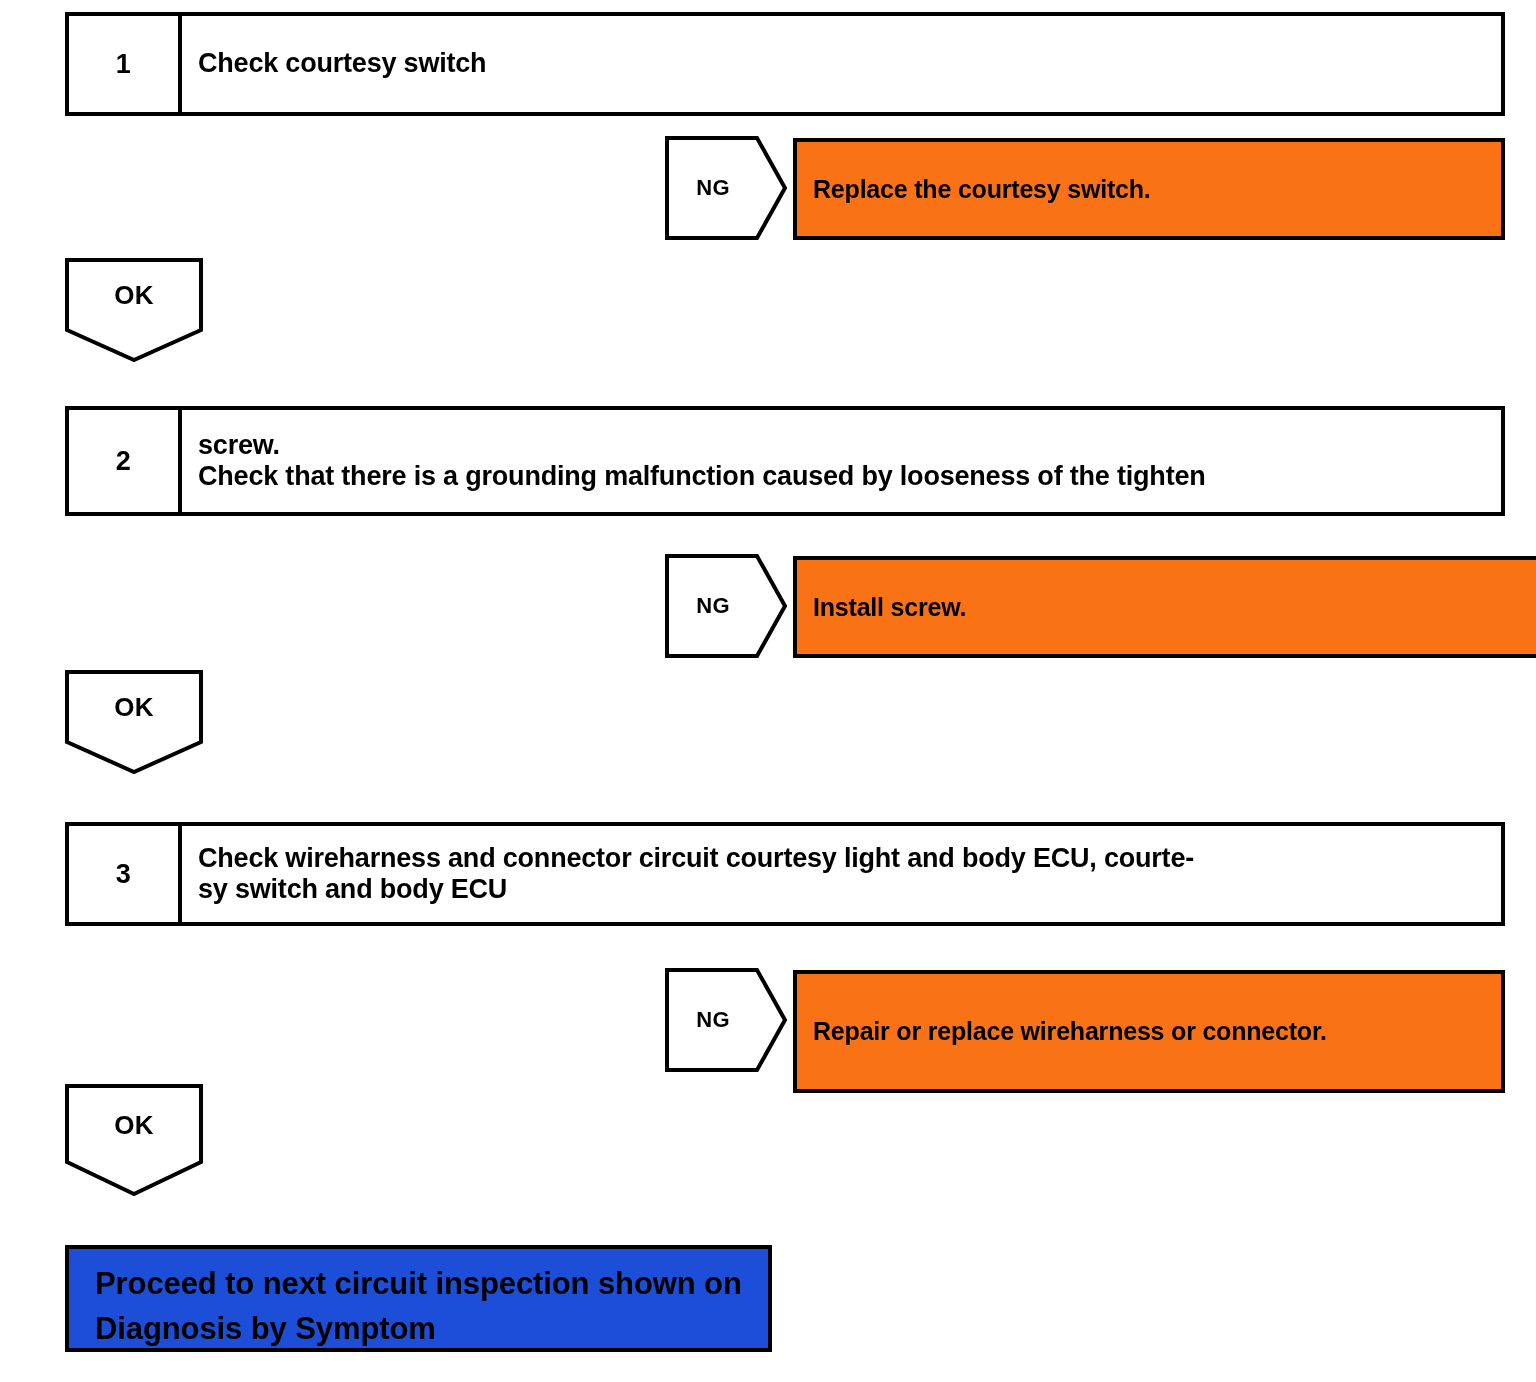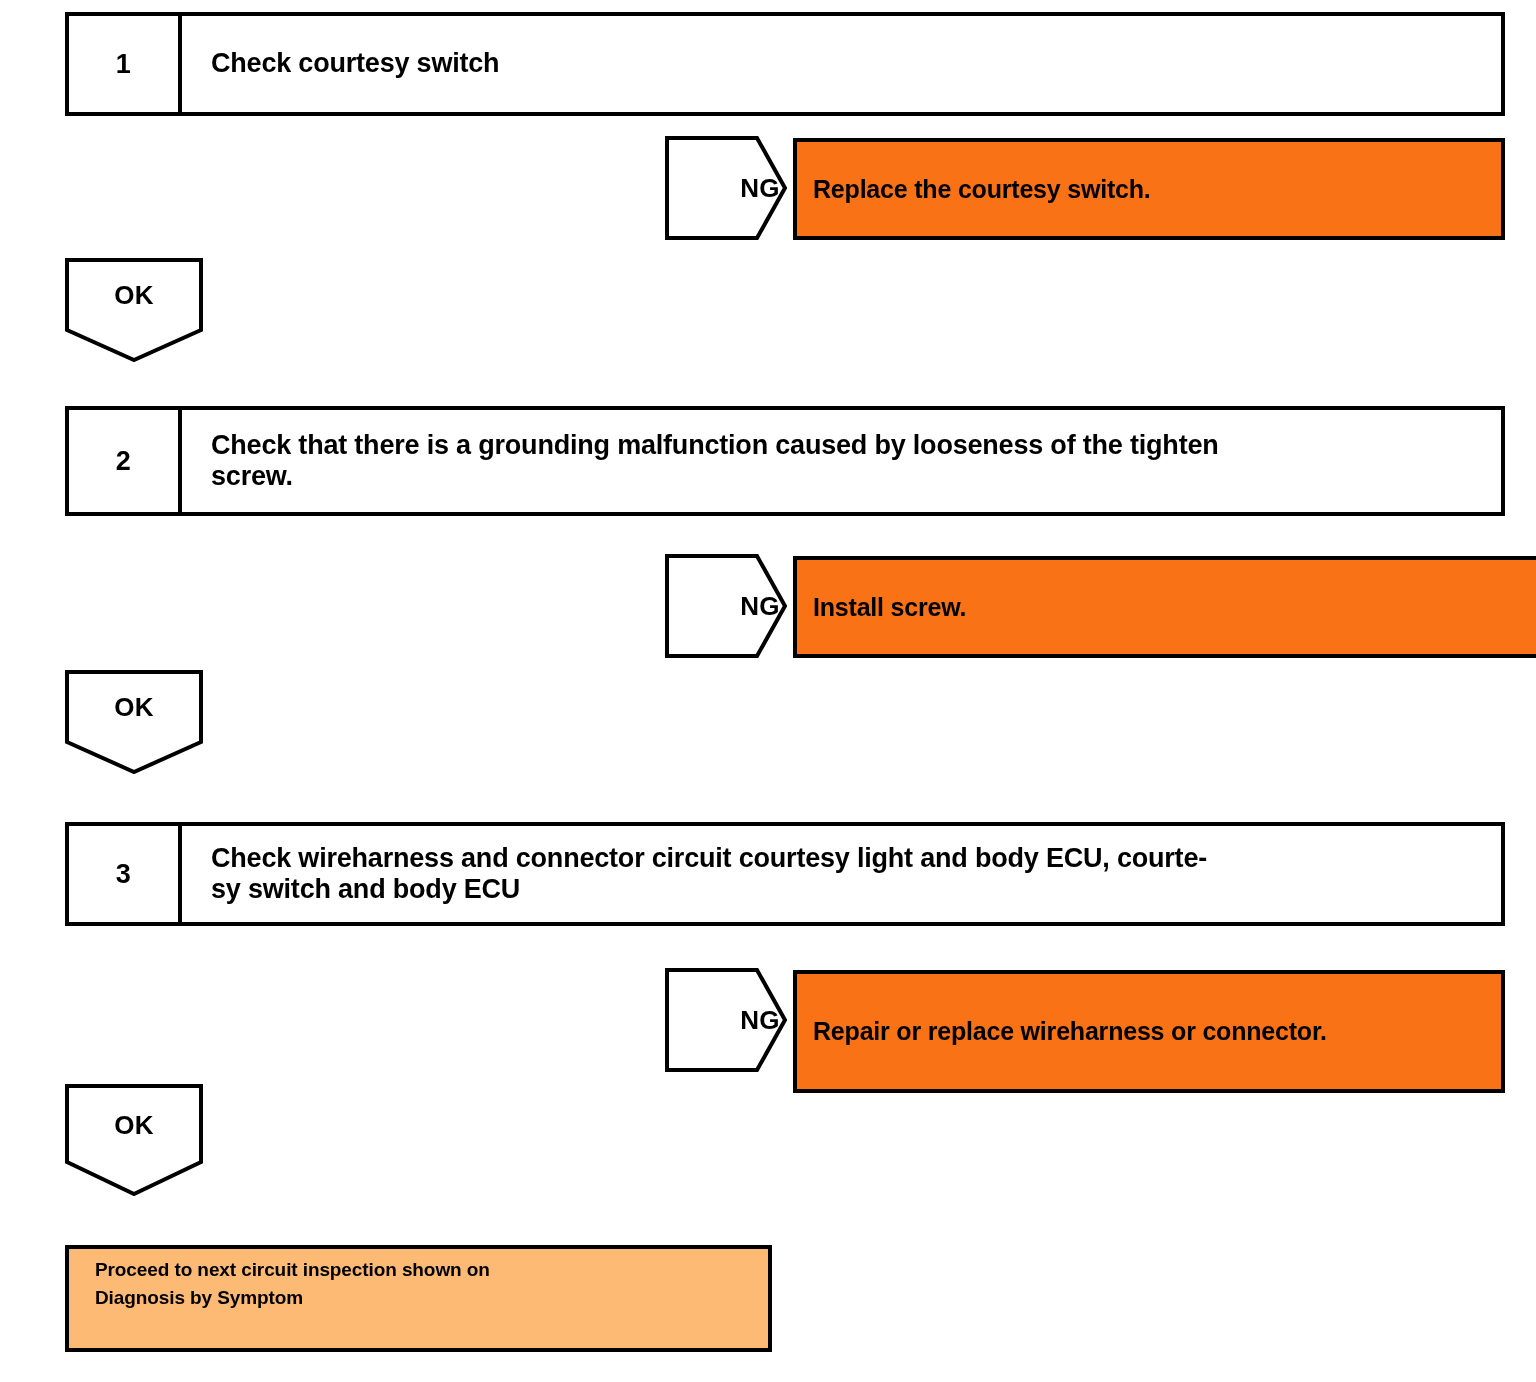--- a/index.html
+++ b/index.html
@@ -45,21 +45,21 @@
     align-items: center;
     justify-content: center;
     font-size: 27px;
     font-weight: bold;
     letter-spacing: 0.5px;
   }
   .step-text {
     flex: 1 1 auto;
     display: flex;
     align-items: center;
-    padding: 0 14px 0 29px;
+    padding: 0 14px 0 16px;
     font-size: 27px;
     font-weight: bold;
     line-height: 1.16;
     letter-spacing: -0.2px;
   }
   .step-text span { display: block; }
 
   
   .action-box {
     border: 4px solid #000;
@@ -68,23 +68,23 @@
     align-items: center;
     padding: 0 0 0 16px;
     font-size: 25px;
     font-weight: bold;
     letter-spacing: -0.2px;
   }
 
   
   .terminal-box {
     border: 4px solid #000;
-    background: #fdba74;
-    padding: 7px 0 0 26px;
-    font-size: 19px;
+    background: #1d4ed8;
+    padding: 13px 0 0 26px;
+    font-size: 31px;
     font-weight: bold;
     line-height: 1.45;
     letter-spacing: -0.1px;
   }
   .terminal-box span { display: block; }
 
   
   .ng-arrow {
     position: absolute;
   }
@@ -93,24 +93,23 @@
     position: absolute;
     left: 0;
     top: 0;
     width: 100%;
     height: 100%;
     display: flex;
     align-items: center;
     justify-content: center;
     padding-right: 26px;
     box-sizing: border-box;
-    font-size: 26px;
+    font-size: 22px;
     font-weight: bold;
     letter-spacing: 0.3px;
-    margin-left: 47px;
   }
 
   
   .ok-arrow {
     position: absolute;
   }
   .ok-arrow svg { display: block; }
   .ok-arrow .lbl {
     position: absolute;
     left: 0;
@@ -156,22 +155,22 @@
     <svg width="138" height="104" viewBox="0 0 138 104" aria-hidden="true">
       <polygon points="2,2 136,2 136,72 69,102 2,72" fill="#ffffff" stroke="#000000" stroke-width="4"></polygon>
     </svg>
     <div class="lbl">OK</div>
   </div>
 
   <div class="node step-box" style="left:65px; top:406px; width:1440px; height:110px;">
     <div class="step-num">2</div>
     <div class="step-text">
       <div>
+        <span>screw.</span>
         <span>Check that there is a grounding malfunction caused by looseness of the tighten</span>
-        <span>screw.</span>
       </div>
     </div>
   </div>
 
   <div class="ng-arrow" style="left:665px; top:554px; width:122px; height:104px;">
     <svg width="122" height="104" viewBox="0 0 122 104" aria-hidden="true">
       <polygon points="2,2 92,2 120,52 92,102 2,102" fill="#ffffff" stroke="#000000" stroke-width="4"></polygon>
     </svg>
     <div class="lbl">NG</div>
   </div>

